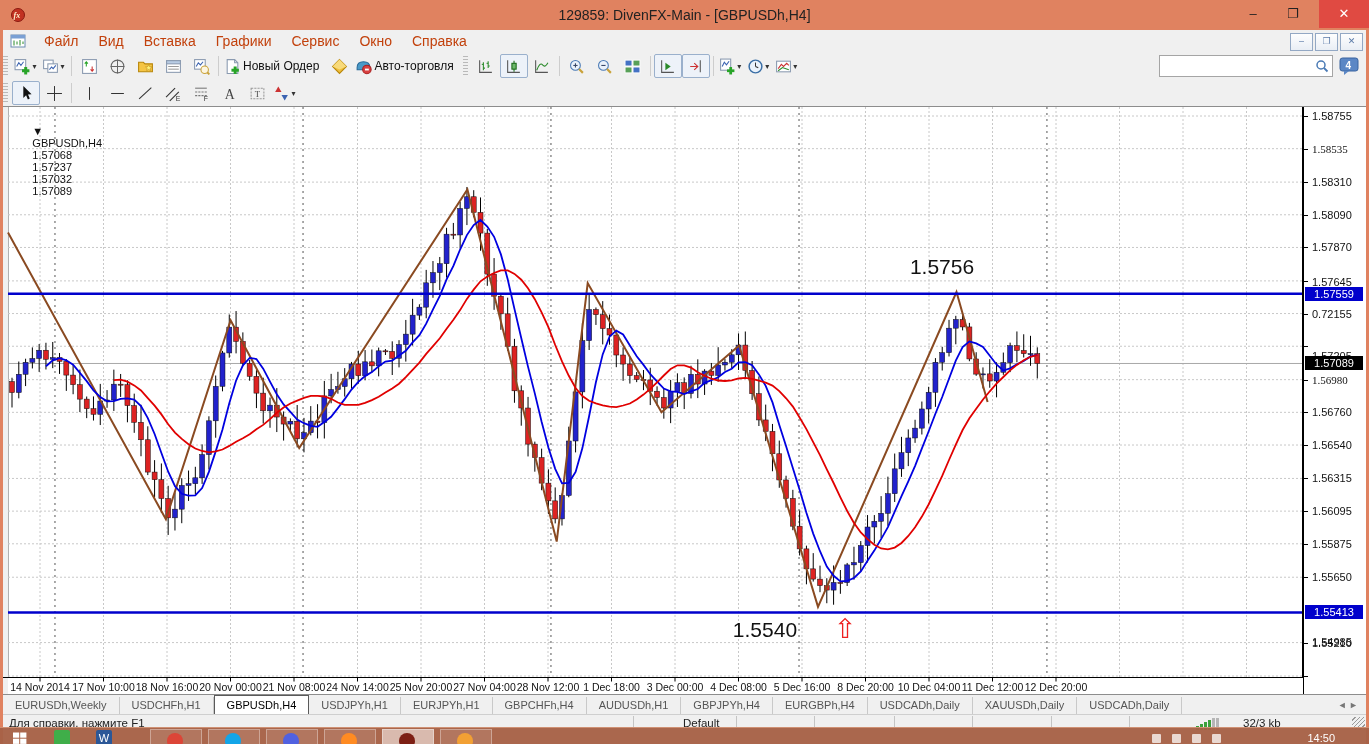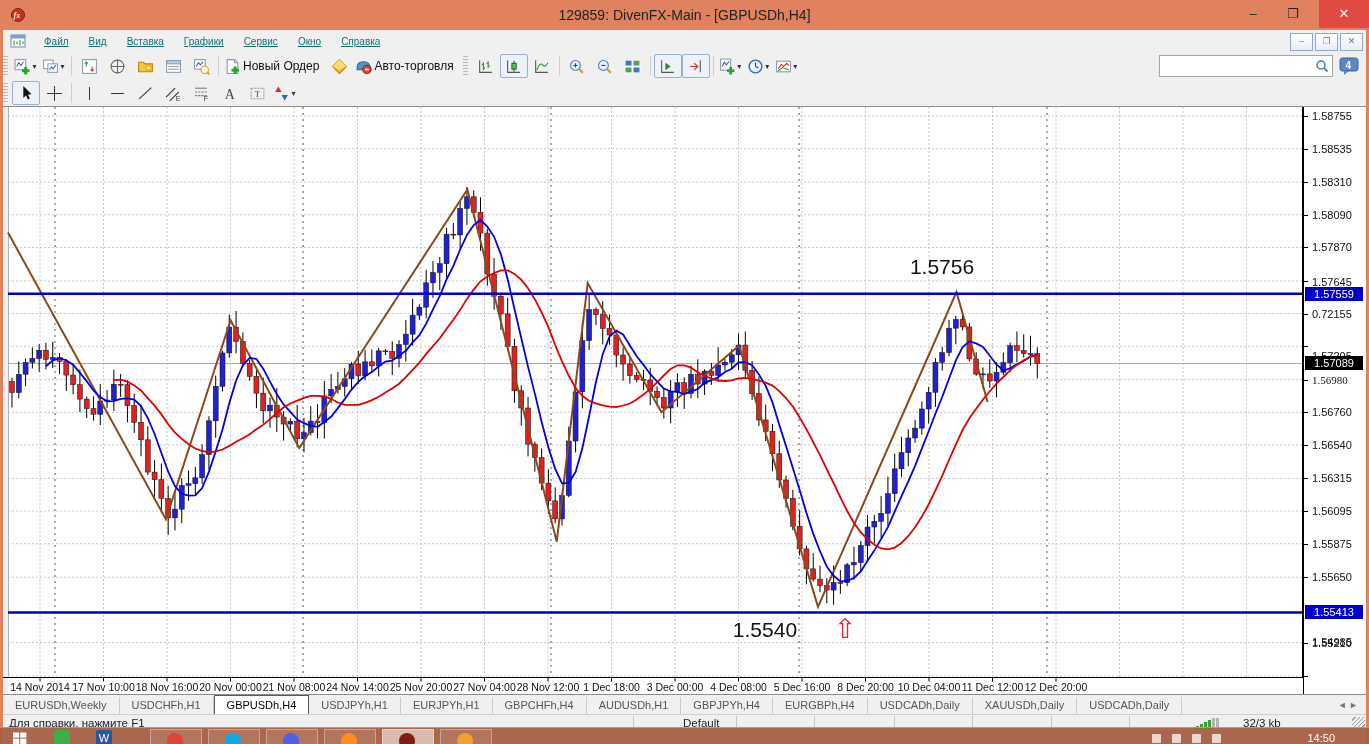--- a/index.html
+++ b/index.html
@@ -11,21 +11,21 @@
   #titlebar .title{position:absolute;left:0;top:0;width:100%;height:30px;line-height:30px;
        text-align:center;font-size:14px;color:#222;pointer-events:none;}
   .wbtn{position:absolute;top:0;height:28px;text-align:center;line-height:28px;font-size:13px;color:#222;}
   #btn-min{right:94px;width:44px;}
   #btn-max{right:58px;width:36px;}
   #btn-close{right:0;width:50px;background:#e04a42;color:#fff;font-size:13px;}
   
   #menubar{position:absolute;left:0;top:30px;width:1369px;height:22px;background:#f0f0f0;
        border-bottom:1px solid #dcdcdc;display:flex;align-items:center;}
   #menubar .mdi-icon{width:16px;height:16px;margin:0 8px 0 10px;}
-  .menu-item{padding:0 10px;font-size:10px;color:#0f766e;line-height:21px;text-decoration:underline;}
+  .menu-item{padding:0 10px;font-size:14px;color:#c2410c;line-height:21px;}
   #menu-right{position:absolute;right:6px;top:3px;display:flex;gap:2px;}
   .cbtn{width:21px;height:16px;border:1px solid #93a8c4;background:linear-gradient(#fefefe,#e9eef5);
        color:#5a7aa8;font-size:9px;line-height:15px;text-align:center;}
   
   #toolbar1{position:absolute;left:0;top:52px;width:1369px;height:28px;background:#f0f0f0;
        border-bottom:1px solid #dcdcdc;display:flex;align-items:center;}
   #toolbar2{position:absolute;left:0;top:80px;width:1369px;height:26px;background:#f0f0f0;
        border-bottom:1px solid #b5b5b5;display:flex;align-items:center;}
   .grip{width:5px;height:20px;margin:0 4px 0 3px;
        background:repeating-linear-gradient(to bottom,#b9b9b9 0 1px,transparent 1px 3px);}
@@ -882,25 +882,33 @@
           <line x1="865.5" y1="570.5" x2="865.5" y2="574.5" stroke="#000" stroke-width="1"></line>
           <text x="865.5" y="583.5" text-anchor="middle" font-size="10.5" fill="#111" font-family="Liberation Sans, sans-serif">8 Dec 20:00</text>
           <line x1="929" y1="570.5" x2="929" y2="574.5" stroke="#000" stroke-width="1"></line>
           <text x="929" y="583.5" text-anchor="middle" font-size="10.5" fill="#111" font-family="Liberation Sans, sans-serif">10 Dec 04:00</text>
           <line x1="992.5" y1="570.5" x2="992.5" y2="574.5" stroke="#000" stroke-width="1"></line>
           <text x="992.5" y="583.5" text-anchor="middle" font-size="10.5" fill="#111" font-family="Liberation Sans, sans-serif">11 Dec 12:00</text>
           <line x1="1056" y1="570.5" x2="1056" y2="574.5" stroke="#000" stroke-width="1"></line>
           <text x="1056" y="583.5" text-anchor="middle" font-size="10.5" fill="#111" font-family="Liberation Sans, sans-serif">12 Dec 20:00</text>
         </g>
       </svg>
+    <div id="ohlc">
+      <span>▼</span>
+      <span>GBPUSDh,H4</span>
+      <span>1.57068</span>
+      <span>1.57237</span>
+      <span>1.57032</span>
+      <span>1.57089</span>
+    </div>
     <div id="priceaxis">
         <div class="axtick" style="top: 9px;"></div>
         <div class="axlbl" style="top: 9px;">1.58755</div>
         <div class="axtick" style="top: 41.679px;"></div>
-        <div class="axlbl" style="top: 41.679px;">1.58535</div>
+        <div class="axlbl" style="top: 41.679px; font-family: Liberation Serif, serif;">1.58535</div>
         <div class="axtick" style="top: 75.1008px;"></div>
         <div class="axlbl" style="top: 75.1008px;">1.58310</div>
         <div class="axtick" style="top: 107.78px;"></div>
         <div class="axlbl" style="top: 107.78px;">1.58090</div>
         <div class="axtick" style="top: 140.459px;"></div>
         <div class="axlbl" style="top: 140.459px;">1.57870</div>
         <div class="axtick" style="top: 173.881px;"></div>
         <div class="axlbl" style="top: 175px;">1.57645</div>
         <div class="axhl blue" style="top: 186.655px;">1.57559</div>
         <div class="axtick" style="top: 206.56px;"></div>

